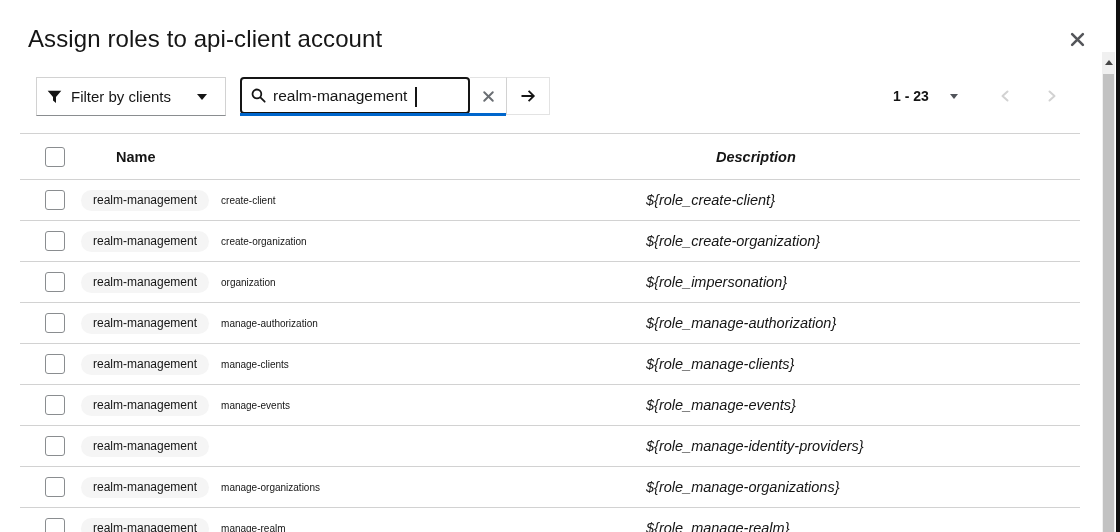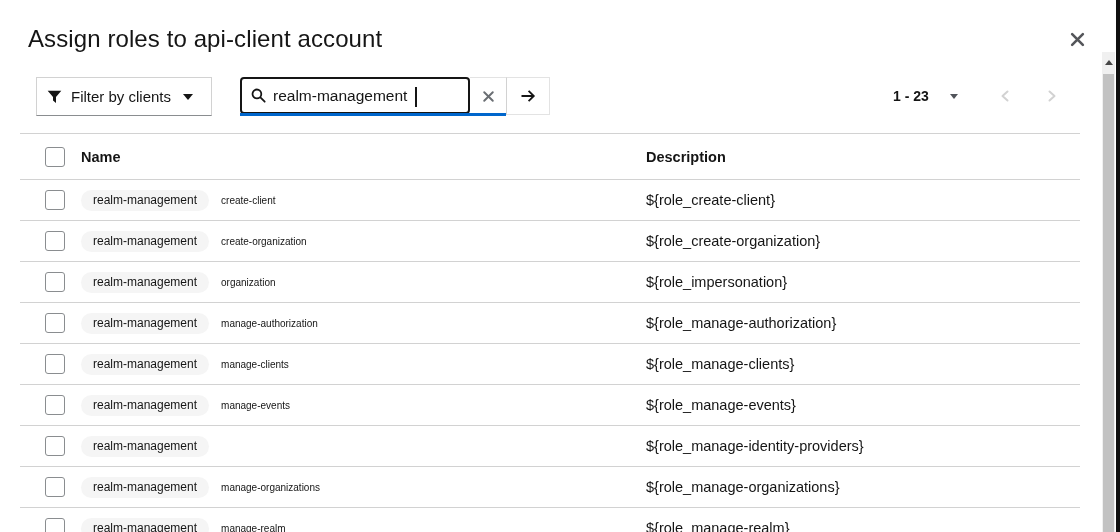--- a/index.html
+++ b/index.html
@@ -5,21 +5,21 @@
   * { margin:0; padding:0; box-sizing:border-box; }
   html,body { width:1120px; height:532px; overflow:hidden; }
   body { font-family:"Liberation Sans", sans-serif; color:#151515; background:#fff; }
   #screen { position:relative; width:1120px; height:532px; background:#fff; overflow:hidden; }
 
   
   .modal-title { position:absolute; left:28px; top:25px; font-size:24px; font-weight:400; color:#151515; letter-spacing:0.1px; }
   .close-btn { position:absolute; left:1062px; top:26px; width:30px; height:26px; display:flex; align-items:center; justify-content:center; background:none; border:none; cursor:pointer; }
 
   
-  .filter-toggle { position:absolute; left:36px; top:77px; width:176px; height:39px;
+  .filter-toggle { position:absolute; left:36px; top:77px; width:190px; height:39px;
     background:#fff; border:1px solid #d2d2d2; border-bottom-color:#8a8d90;
     display:flex; align-items:center; padding:0 18px 0 10px; cursor:pointer; }
   .filter-toggle .label { font-size:15px; margin-left:9px; color:#151515; }
   .caret-down { width:0; height:0; border-left:5px solid transparent; border-right:5px solid transparent; border-top:6px solid #151515; }
   .filter-toggle .caret-down { margin-left:auto; }
 
   .search-group { position:absolute; left:240px; top:77px; width:310px; height:39px; }
   .search-input-box { position:absolute; left:0; top:0; width:230px; height:37px;
     border:2px solid #151515; border-radius:4px; background:#fff;
     display:flex; align-items:center; padding:0 8px 0 9px; }
@@ -37,25 +37,25 @@
   .pagination { position:absolute; left:893px; top:77px; height:38px; display:flex; align-items:center; }
   .pag-range-toggle { display:flex; align-items:center; background:none; border:none; cursor:pointer; font-family:inherit;gap:10px; }
   .pag-range { font-size:14px; font-weight:bold; color:#151515; }
   .pag-caret { width:0; height:0; border-left:4.5px solid transparent; border-right:4.5px solid transparent; border-top:5.5px solid #51545a; margin-left:11px; }
   .pag-nav-btn { width:30px; height:30px; background:none; border:none; display:flex; align-items:center; justify-content:center; cursor:default; }
   .pag-prev { margin-left:32px; }
   .pag-next { margin-left:17px; }
 
   
   .roles-table { position:absolute; left:20px; top:133px; width:1060px; }
-  .thead { display:flex; align-items:center; height:47px; border-top:1px solid #d2d2d2; border-bottom:1px solid #d2d2d2; }
+  .thead { display:flex; align-items:center; height:47px; border-top:1px solid #d2d2d2; border-bottom:1px solid #d2d2d2;gap:35px; }
   .trow  { display:flex; align-items:center; height:41px; border-bottom:1px solid #d2d2d2; }
   .cell-check { width:60px; display:flex; align-items:center; }
   .cell-name  { width:566px; display:flex; align-items:center; padding-left:1px; }
-  .cell-desc  { flex:1; font-size:14.5px; color:#151515; }
+  .cell-desc  { flex:1; font-size:14.5px; color:#151515;font-style:italic; }
   .thead .cell-name, .thead .cell-desc { font-weight:bold; font-size:14.5px; }
   .checkbox { width:20px; height:20px; margin-left:25px; border:1px solid #8a8d90; border-radius:3px; background:#fff; cursor:pointer; flex:none; }
   .badge { background:#f5f5f5; border-radius:12px; padding:3px 12px 4px; font-size:12px; color:#151515; white-space:nowrap; }
   .role-name { margin-left:12px; font-size:10px; color:#151515; white-space:nowrap; }
 
   
   .scrollbar { position:absolute; left:1102px; top:52px; width:13px; height:480px; background:#f0f0f0; }
   .scroll-up-btn { width:13px; height:20px; display:flex; align-items:center; justify-content:center; background:#f0f0f0; border:none; cursor:pointer; }
   .triangle-up { width:0; height:0; border-left:4.5px solid transparent; border-right:4.5px solid transparent; border-bottom:5px solid #474747; }
   .scroll-thumb { position:absolute; left:1px; right:1px; top:22px; bottom:0; background:#c2c2c2; }

